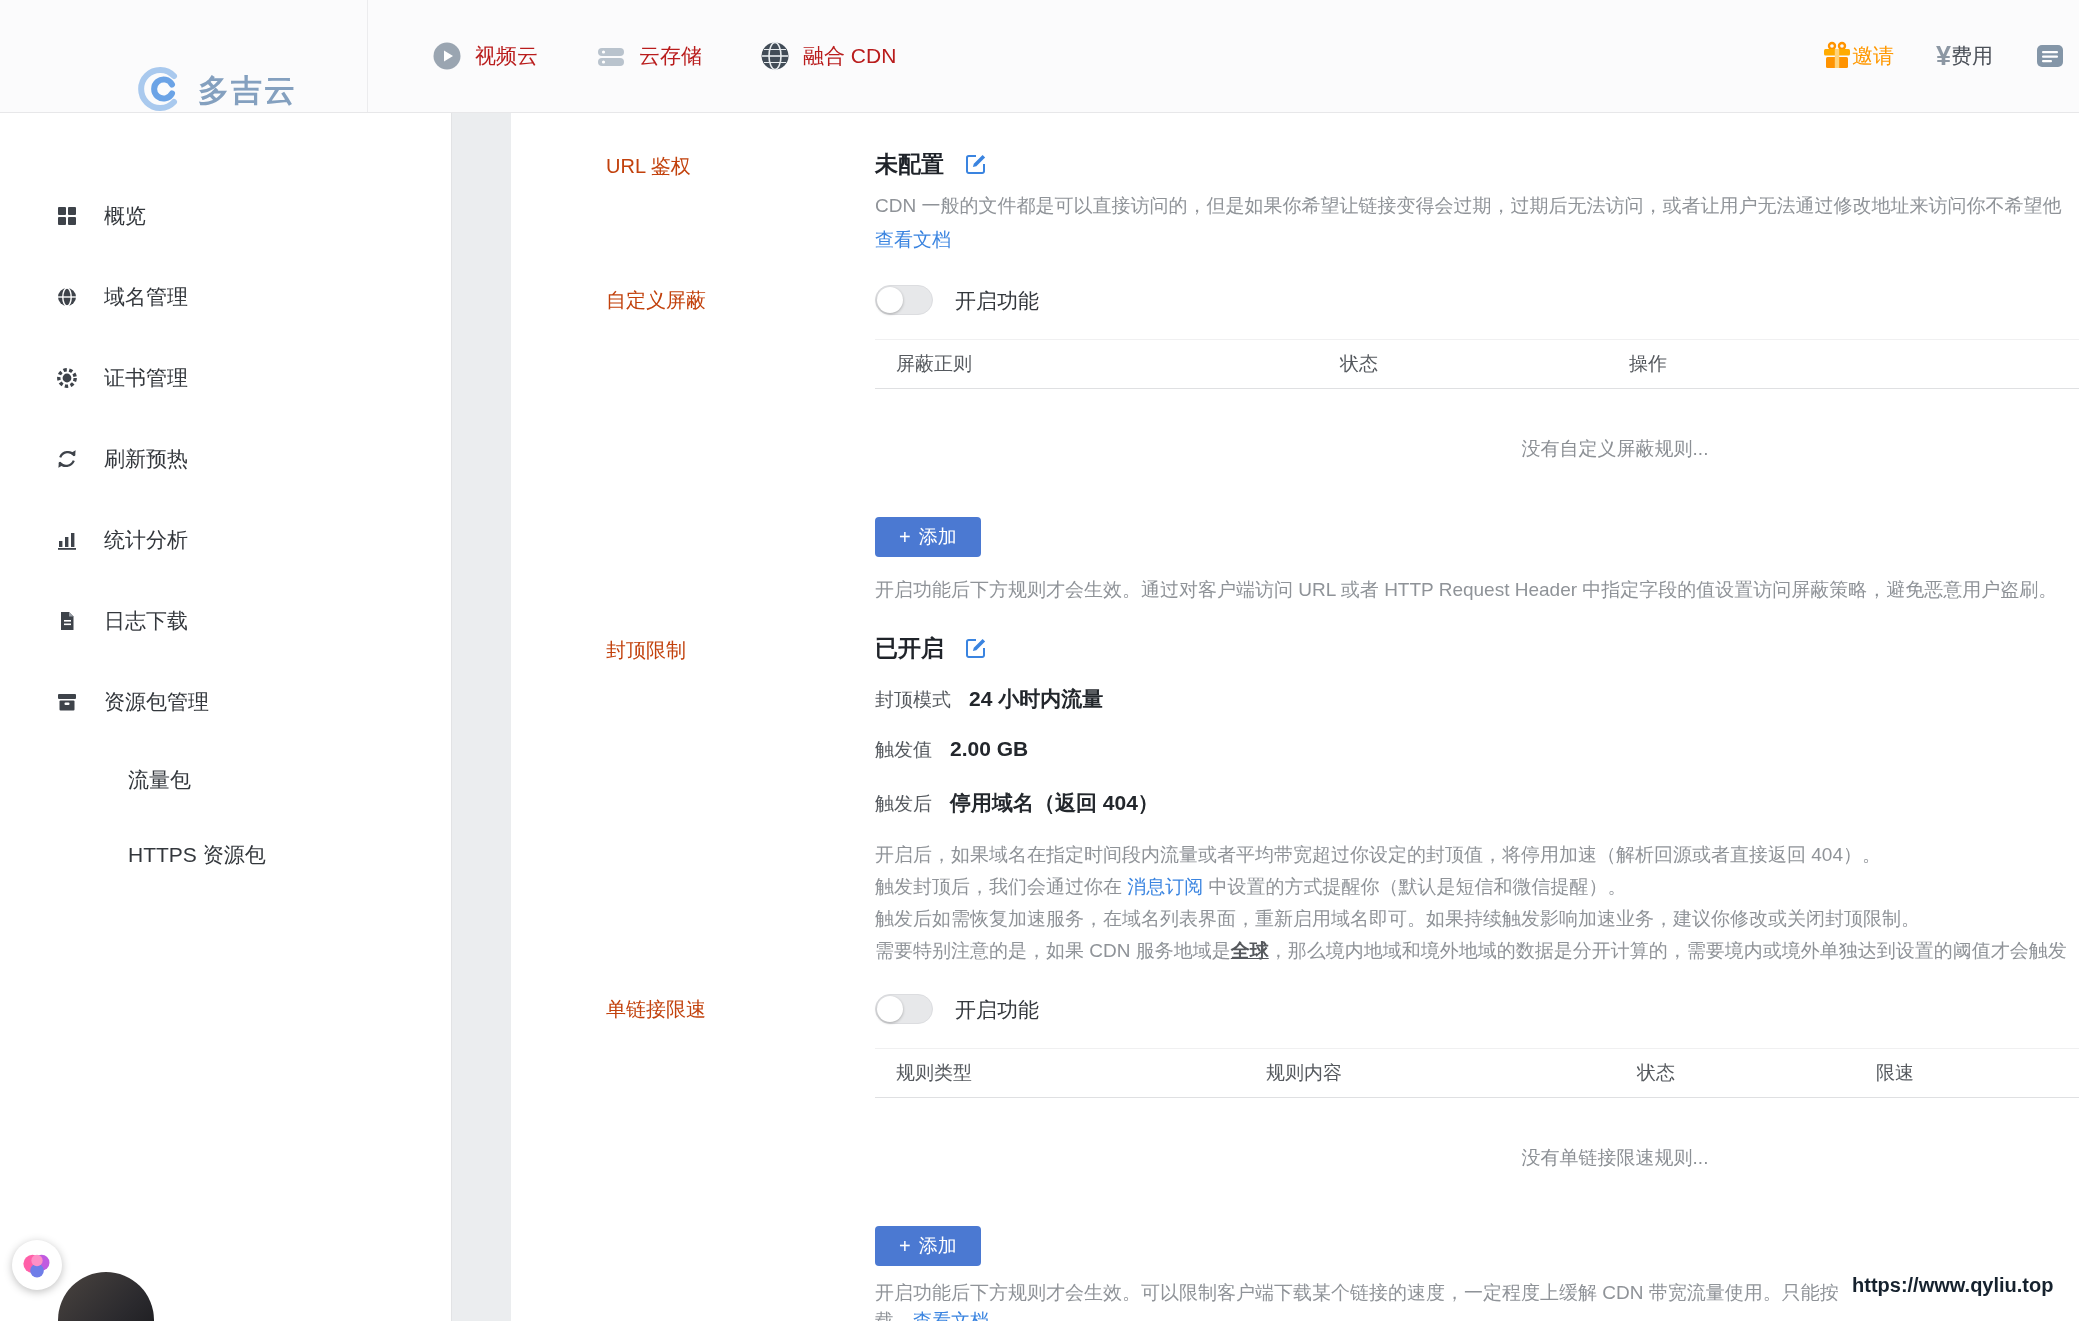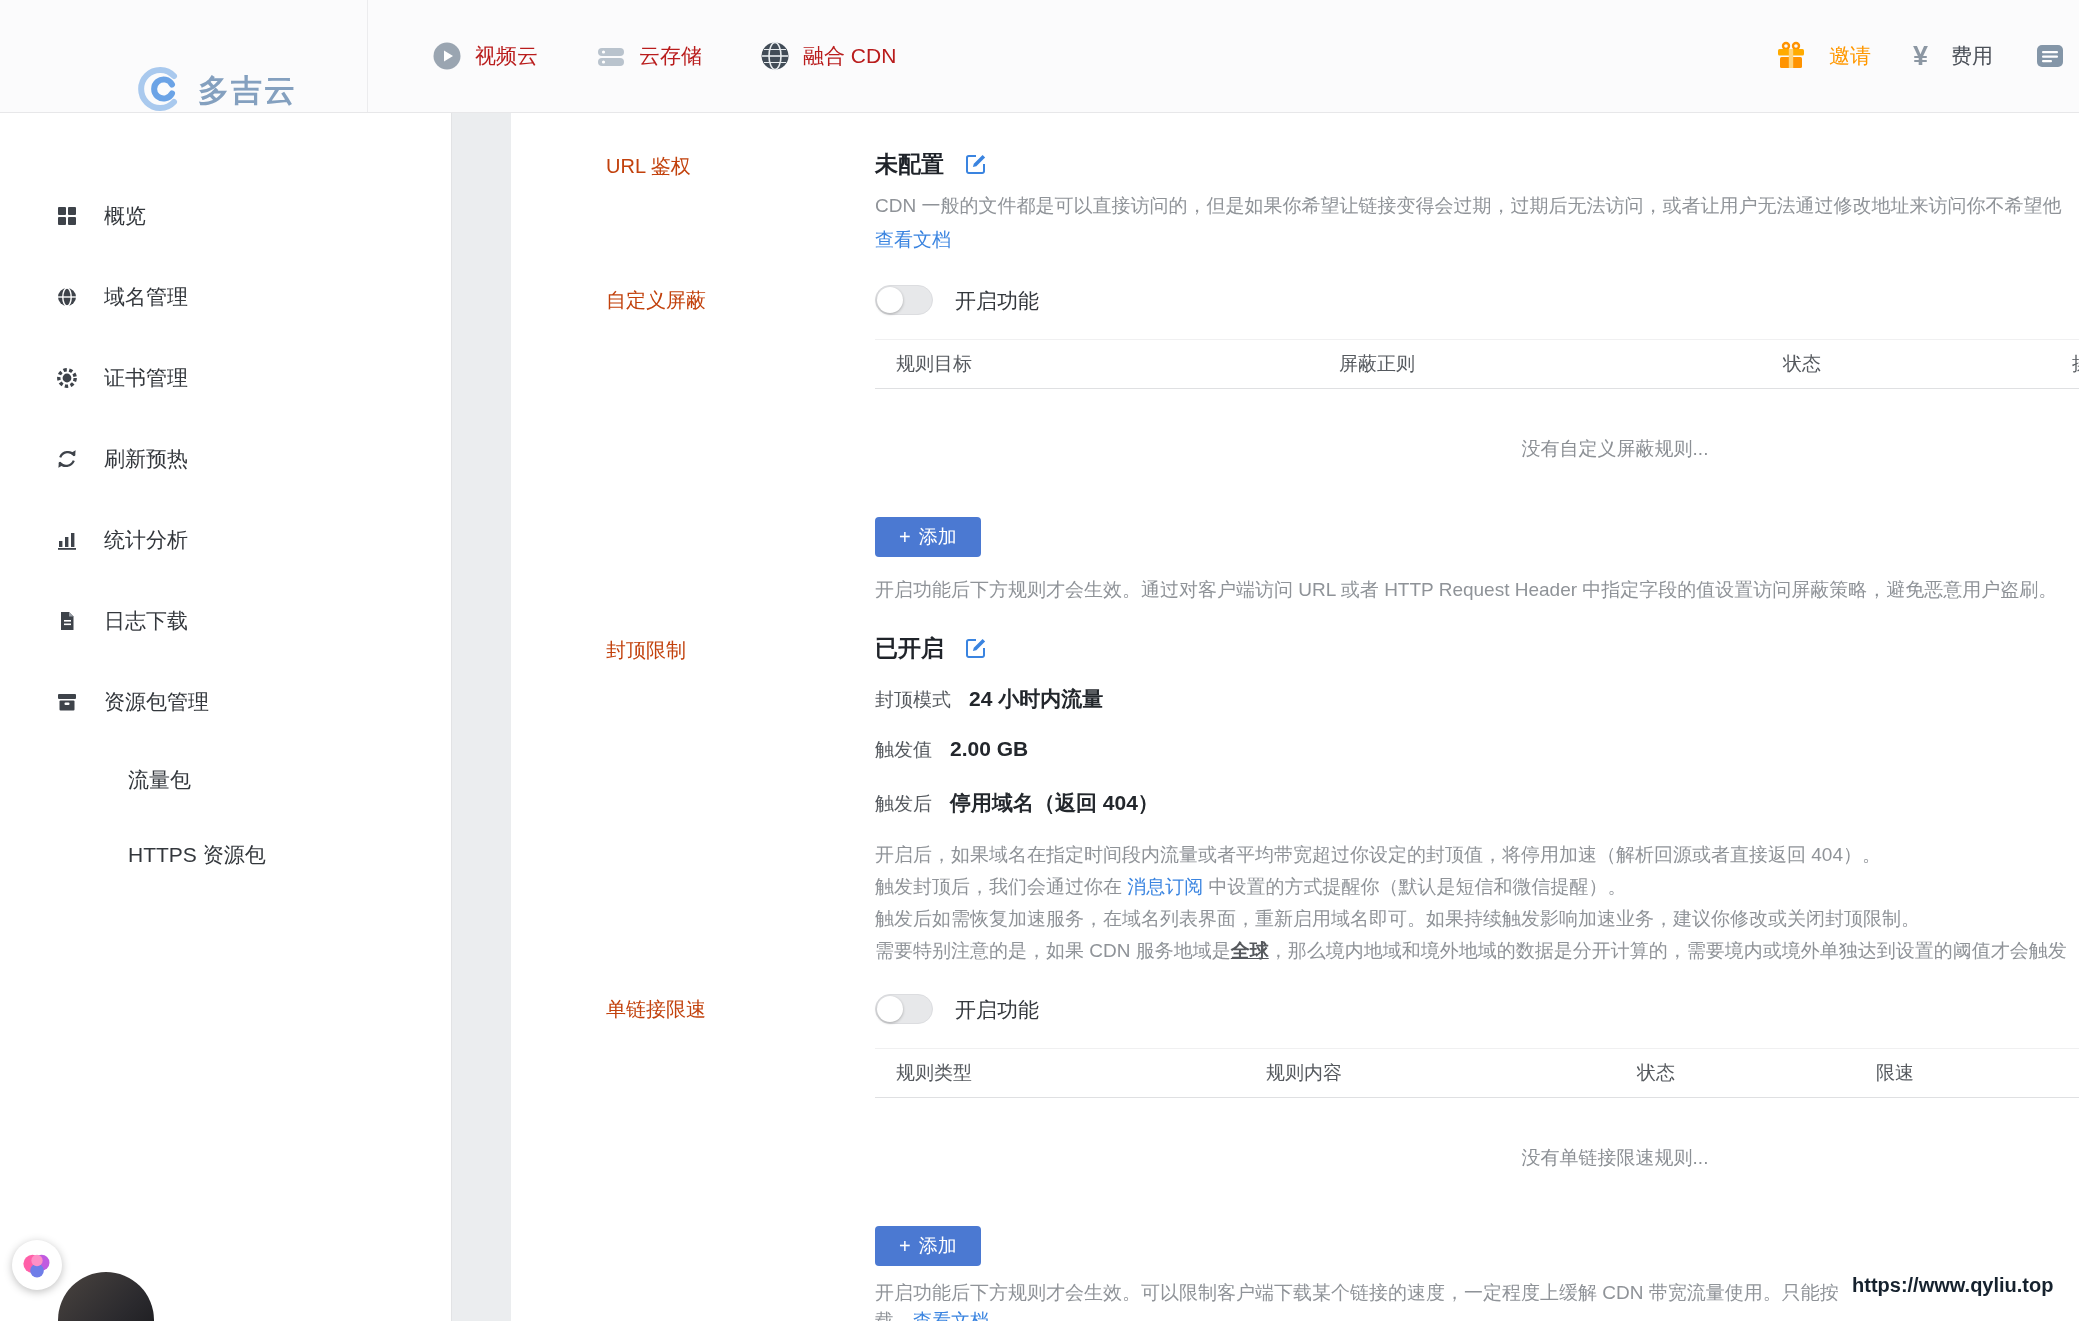--- a/index.html
+++ b/index.html
@@ -8,21 +8,21 @@
 
   
   .header { position:absolute; top:0; left:0; width:2079px; height:113px; background:#fbfbfc;
             border-bottom:1px solid #e7e7e9; display:flex; align-items:center; z-index:6; }
   .logo-area { width:368px; height:100%; display:flex; align-items:flex-end; padding-left:128px;
                border-right:1px solid #ececee; cursor:pointer; }
   .logo-text { font-size:31px; font-weight:bold; color:#84a0bf; letter-spacing:2px; margin-left:8px; }
   .top-nav { display:flex; align-items:center; margin-left:64px; gap:58px; }
   .nav-item { display:flex; align-items:center; gap:13px; font-size:21px; color:#b91c1c; cursor:pointer; white-space:nowrap; }
   .header-right { margin-left:auto; margin-right:14px; display:flex; align-items:center; gap:42px; }
-  .hr-item { display:flex; align-items:center; gap:23px; font-size:21px; cursor:pointer; white-space:nowrap; }
+  .hr-item { display:flex; align-items:center; gap:0; font-size:21px; cursor:pointer; white-space:nowrap; }
   .invite-label { color:#ff9800; }
   .billing-symbol { color:#8c97a3; font-size:27px; font-weight:bold; }
   .billing-label { color:#4b5058; }
 
   
   .sidebar { position:absolute; top:113px; left:0; width:451px; bottom:0; background:#fff; padding-top:62px; z-index:2;text-align:center; }
   .side-item { display:flex; align-items:center; height:81px; padding-left:56px; gap:26px;
                font-size:21px; color:#33373c; cursor:pointer; }
   .side-sub { display:flex; align-items:center; height:75px; padding-left:128px;
               font-size:21px; color:#33373c; cursor:pointer; }
@@ -269,21 +269,20 @@
     <div class="sect-label">自定义屏蔽</div>
     <div class="sect-body">
       <div class="toggle-row">
         <div class="toggle">
             <div class="knob"></div>
           </div>
         <span class="toggle-label">开启功能</span>
       </div>
       <div class="rule-table">
         <div class="t-head">
-          <div class="cell c1a">规则目标</div>
           <div class="cell c2a">屏蔽正则</div>
           <div class="cell c3a">状态</div>
           <div class="cell cl">操作</div>
         </div>
         <div class="t-empty">没有自定义屏蔽规则...</div>
       </div>
       <button class="add-btn">
         <span class="add-plus">+</span>
         <span>添加</span>
       </button>

